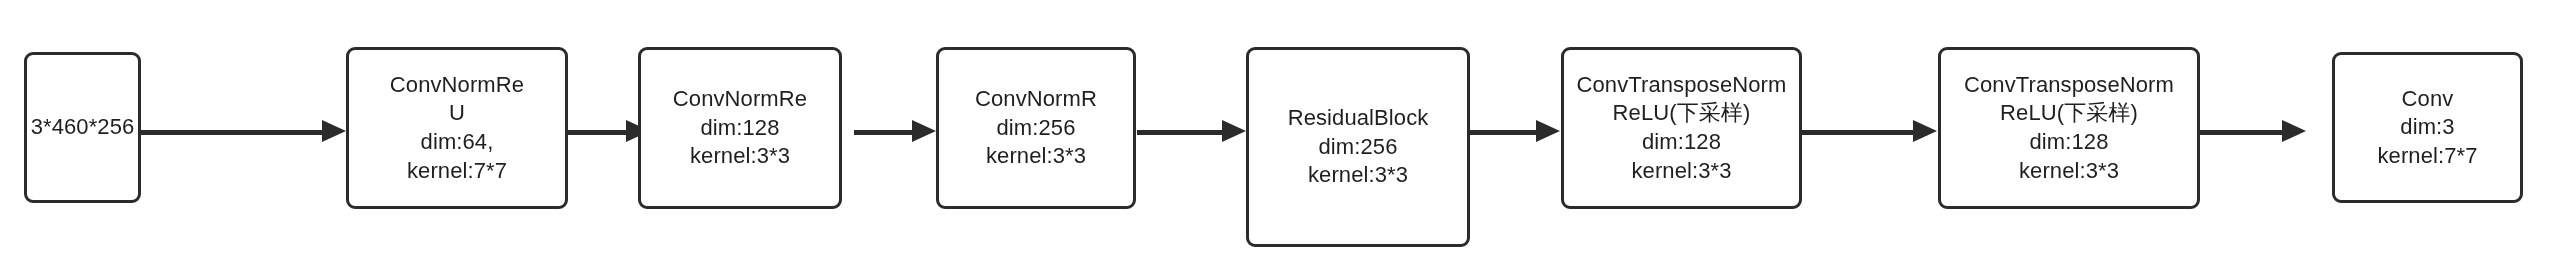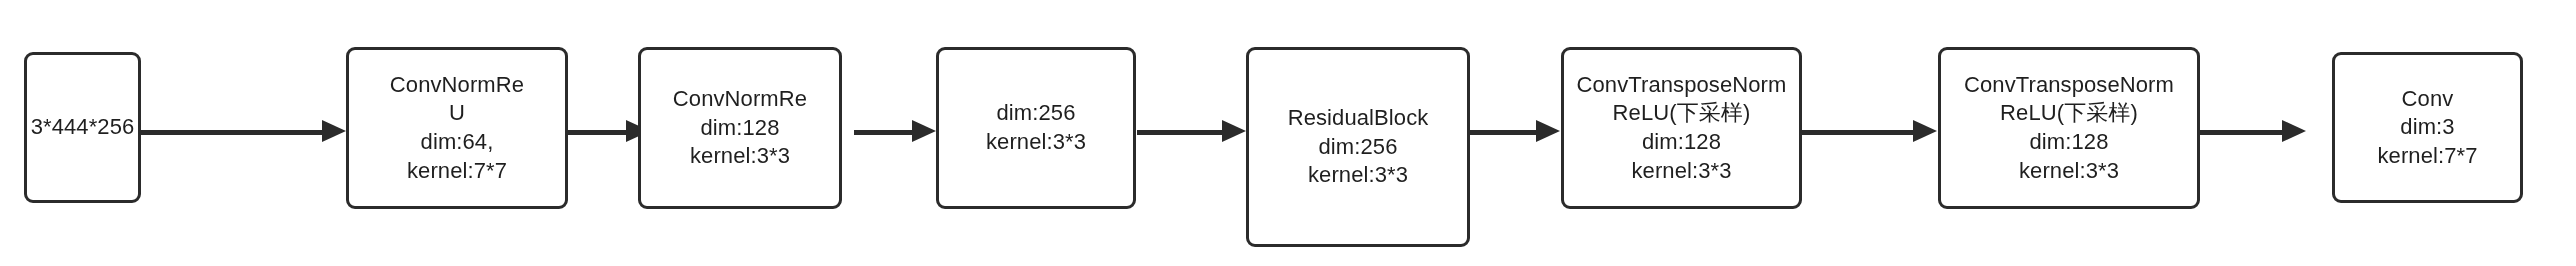--- a/index.html
+++ b/index.html
@@ -85,34 +85,35 @@
     </div>
     <div class="edge" style="left: 1802px; top: 132px; width: 136px;">
       <div class="shaft" style="width: 113px;"></div>
       <div class="head" style="left: 111px;"></div>
     </div>
     <div class="edge" style="left: 2200px; top: 132px; width: 107px;">
       <div class="shaft" style="width: 84px;"></div>
       <div class="head" style="left: 82px;"></div>
     </div>
     <div class="node" style="left: 24px; top: 52px; width: 117px; height: 151px;">
-      <span class="line">3*444*256</span>
+      <span class="line">3*460*256</span>
     </div>
     <div class="node" style="left: 346px; top: 47px; width: 222px; height: 162px;">
       <span class="line">ConvNormRe</span>
       <span class="line">U</span>
       <span class="line">dim:64,</span>
       <span class="line">kernel:7*7</span>
     </div>
     <div class="node" style="left: 638px; top: 47px; width: 204px; height: 162px;">
       <span class="line">ConvNormRe</span>
       <span class="line">dim:128</span>
       <span class="line">kernel:3*3</span>
     </div>
     <div class="node" style="left: 936px; top: 47px; width: 200px; height: 162px;">
+      <span class="line">ConvNormR</span>
       <span class="line">dim:256</span>
       <span class="line">kernel:3*3</span>
     </div>
     <div class="node" style="left: 1246px; top: 47px; width: 224px; height: 200px;">
       <span class="line">ResidualBlock</span>
       <span class="line">dim:256</span>
       <span class="line">kernel:3*3</span>
     </div>
     <div class="node" style="left: 1561px; top: 47px; width: 241px; height: 162px;">
       <span class="line">ConvTransposeNorm</span>

